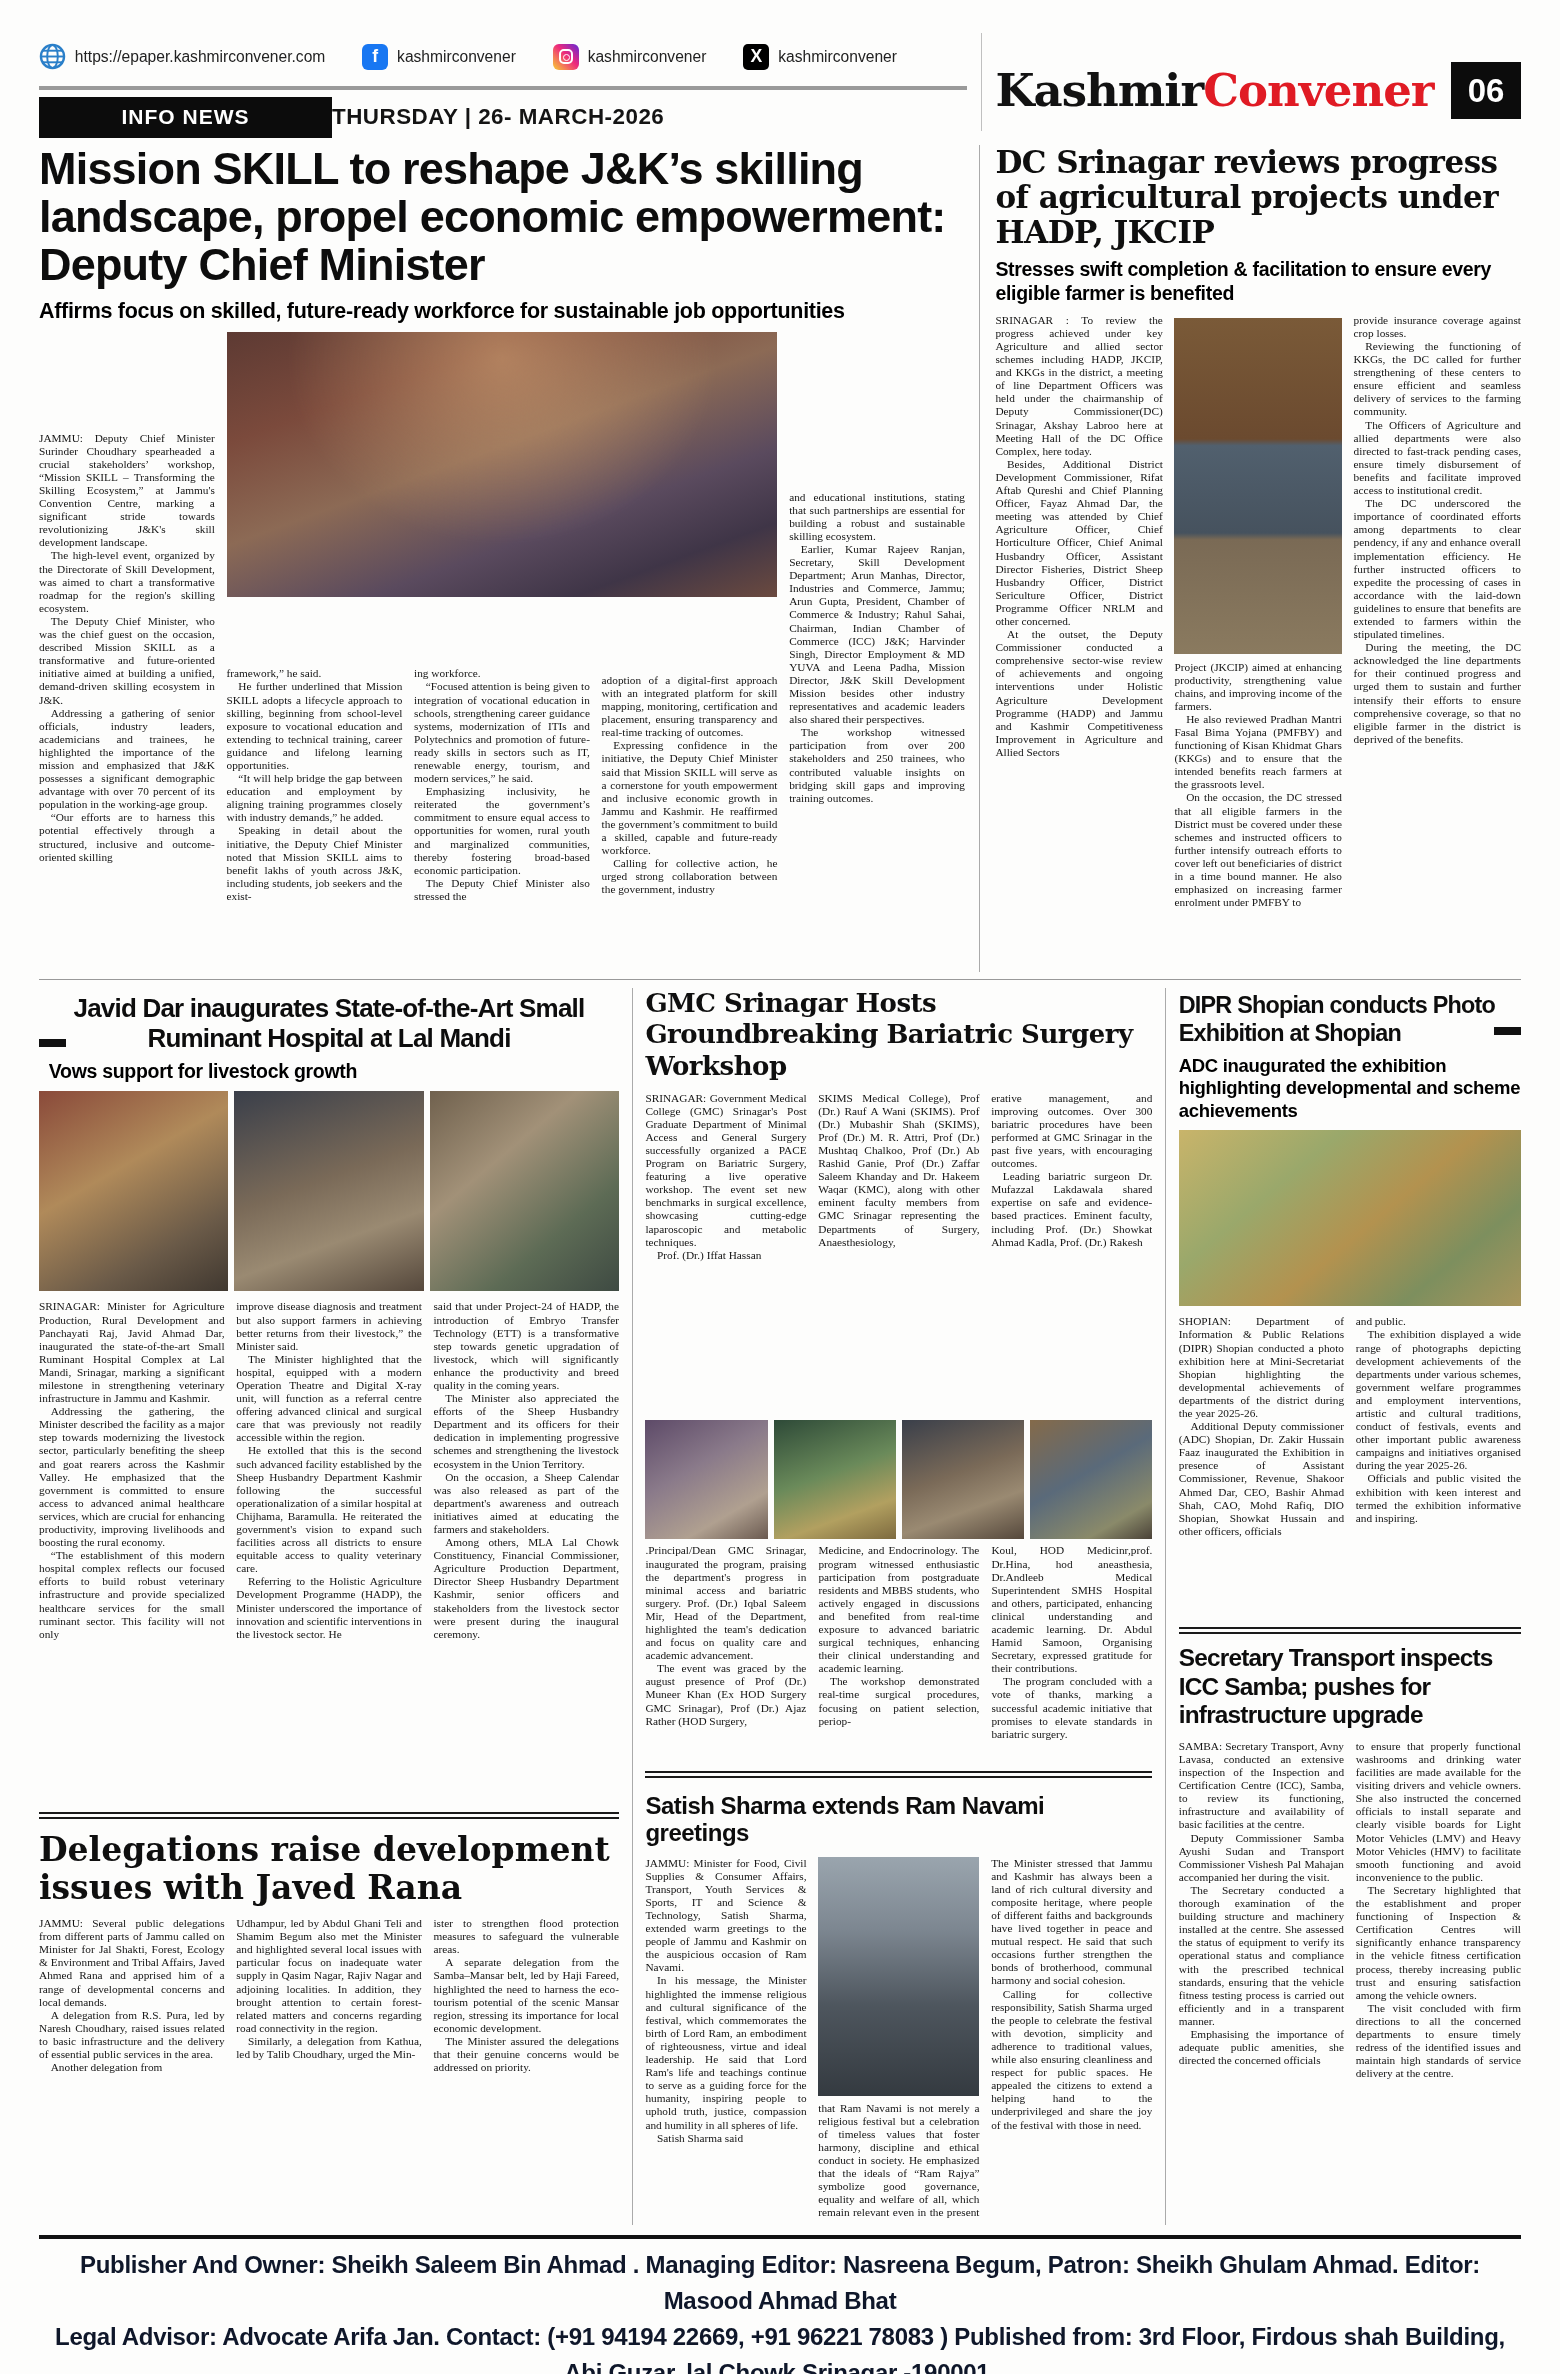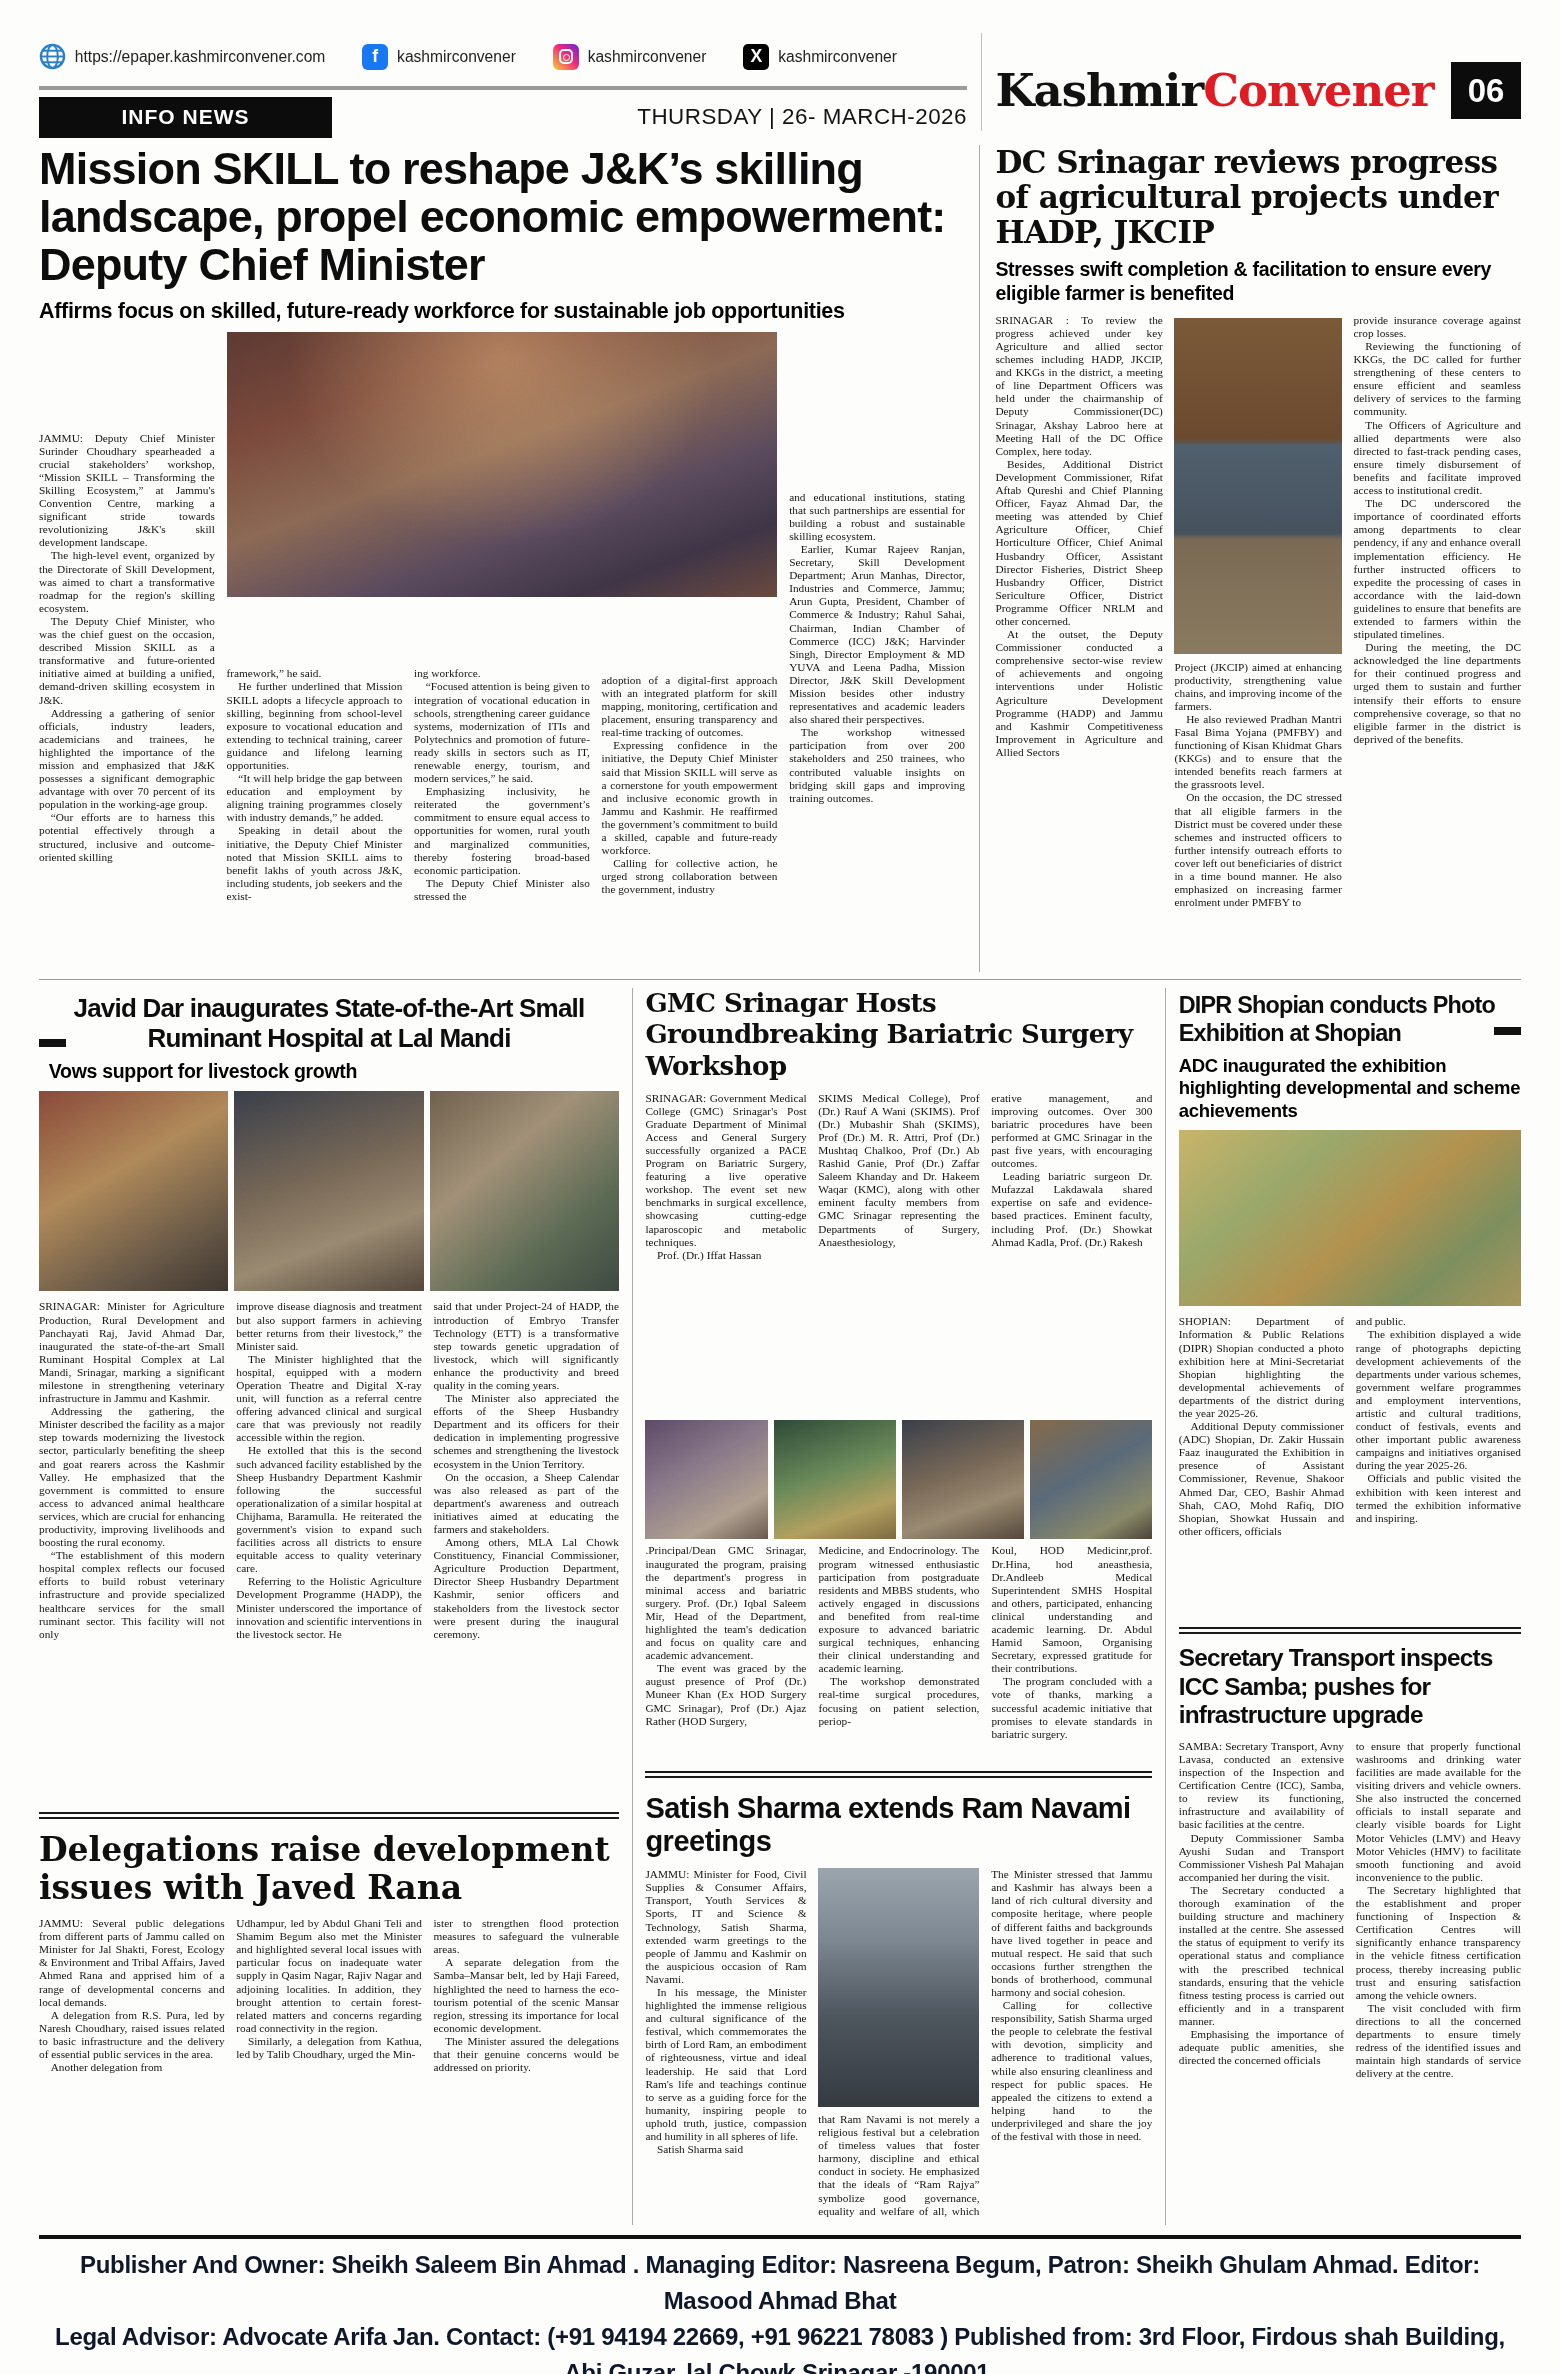--- a/index.html
+++ b/index.html
@@ -19,21 +19,21 @@
               color:#fff; font-family:"Liberation Sans",sans-serif; font-weight:bold; font-size:17.6px; }
   .fb { background:#1877f2; }
   .ig { background:linear-gradient(45deg,#f9ce34,#ee2a7b 55%,#6228d7); }
   .xx { background:#000; border-radius:4.9px; }
   .ig-inner { width:14.6px; height:14.6px; border:2px solid #fff; border-radius:4.9px; position:relative; }
   .ig-inner::after { content:""; position:absolute; left:2.9px; top:2.9px; width:4.9px; height:4.9px; border:1.5px solid #fff; border-radius:50%; }
   .gray-rule { height:3.9px; background:#9a9a9a; margin:2px 0 5.9px 0; }
   .header-row { display:flex; align-items:center; height:43px; }
   .info-news { background:#0c0c0c; color:#fff; font-family:"Liberation Sans",sans-serif; font-weight:bold;
                font-size:21px; letter-spacing:1px; width:293px; height:41px; display:flex; align-items:center; justify-content:center; }
-  .date-line { flex:1; text-align:right; font-family:"Liberation Sans",sans-serif; font-weight:normal; font-size:22.4px; letter-spacing:0.5px; }
+  .date-line { flex:1; text-align:left; font-family:"Liberation Sans",sans-serif; font-weight:bold; font-size:22.4px; letter-spacing:0.5px; }
   .topbar-vr { width:1px; background:#c0c0c0; margin:3.9px 13.7px 7.8px 13.7px; }
   .topbar-right { flex:1; display:flex; align-items:center; justify-content:space-between; padding-top:13.7px; }
   .brand { font-family:"DejaVu Serif",serif; font-weight:bold; font-size:45px; letter-spacing:-1px; white-space:nowrap; }
   .brand-k { color:#121212; } .brand-c { color:#e01b24; }
   .pagenum { background:#0c0c0c; color:#fff; font-family:"Liberation Sans",sans-serif; font-weight:bold;
              font-size:33px; width:70px; height:57px; display:flex; align-items:center; justify-content:center; }
   
   .cols { display:flex; gap:11.7px; }
   .col { flex:1; min-width:0; }
   .para { font-size:11.3px; line-height:1.16; text-align:justify; text-indent:11.7px; hyphens:auto; }
@@ -82,21 +82,21 @@
   .javid-body { height:507px; overflow:hidden; }
   .deleg { height:388px; overflow:hidden; }
   .deleg h1 { font-size:33px; line-height:1.16; margin:5.9px 0 9.8px 0; }
   .deleg-body { height:263px; overflow:hidden; }
   .gmc { height:780px; overflow:hidden; }
   .gmc h1 { font-size:26px; line-height:1.2; letter-spacing:-0.5px; margin-bottom:9.8px; }
   .gmc-body1 { height:322px; overflow:hidden; }
   .gmc-strip { height:119px; margin:5.9px 0; }
   .gmc-body2 { height:293px; overflow:hidden;gap:12px; }
   .satish { height:437px; overflow:hidden; }
-  .satish h1 { font-size:29px; line-height:1.15; margin:7.8px 0 9.8px 0; letter-spacing:-0.5px; }
+  .satish h1 { font-size:24px; line-height:1.15; margin:7.8px 0 9.8px 0; letter-spacing:-0.5px; }
   .satish-body { height:361px; overflow:hidden; }
   .satish-photo { width:100%; height:239px; margin-bottom:5.9px;
                   background:linear-gradient(180deg,#9aa5ae 0%,#7d8791 30%,#4e565e 62%,#343a40 100%); }
   .dipr { height:636px; overflow:hidden; position:relative; }
   .dipr h1 { font-size:23.4px; line-height:1.18; margin-top:3.9px; }
   .dipr .dash { right:0; top:39px; }
   .dipr h2 { font-size:18.5px; line-height:1.2; margin:7.8px 0; }
   .dipr-photo { height:176px; margin-bottom:9.8px;
                 background:linear-gradient(140deg,#c9b46a 0%,#9aa86b 30%,#b3924f 55%,#7d8f5e 78%,#a8955c 100%); }
   .dipr-body { height:332px; overflow:hidden; }

